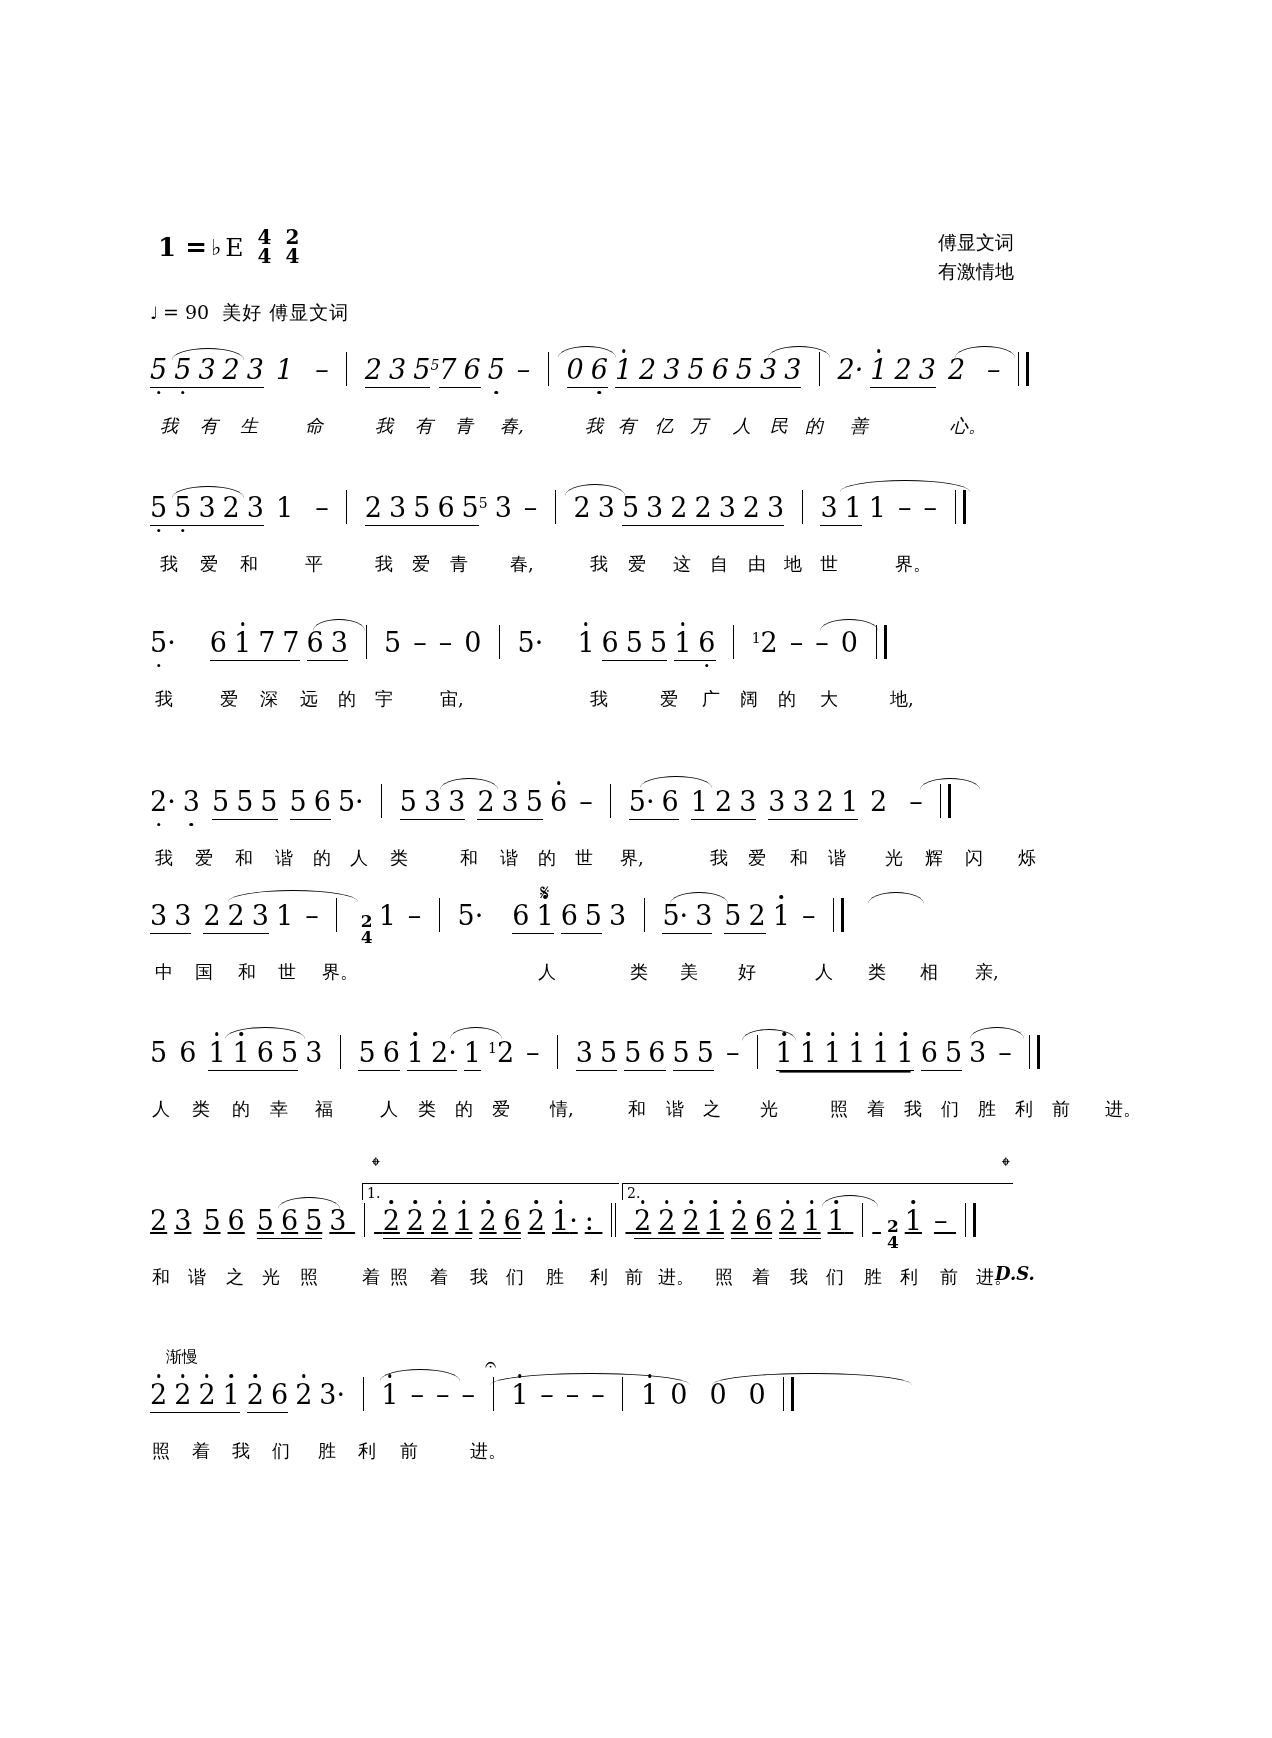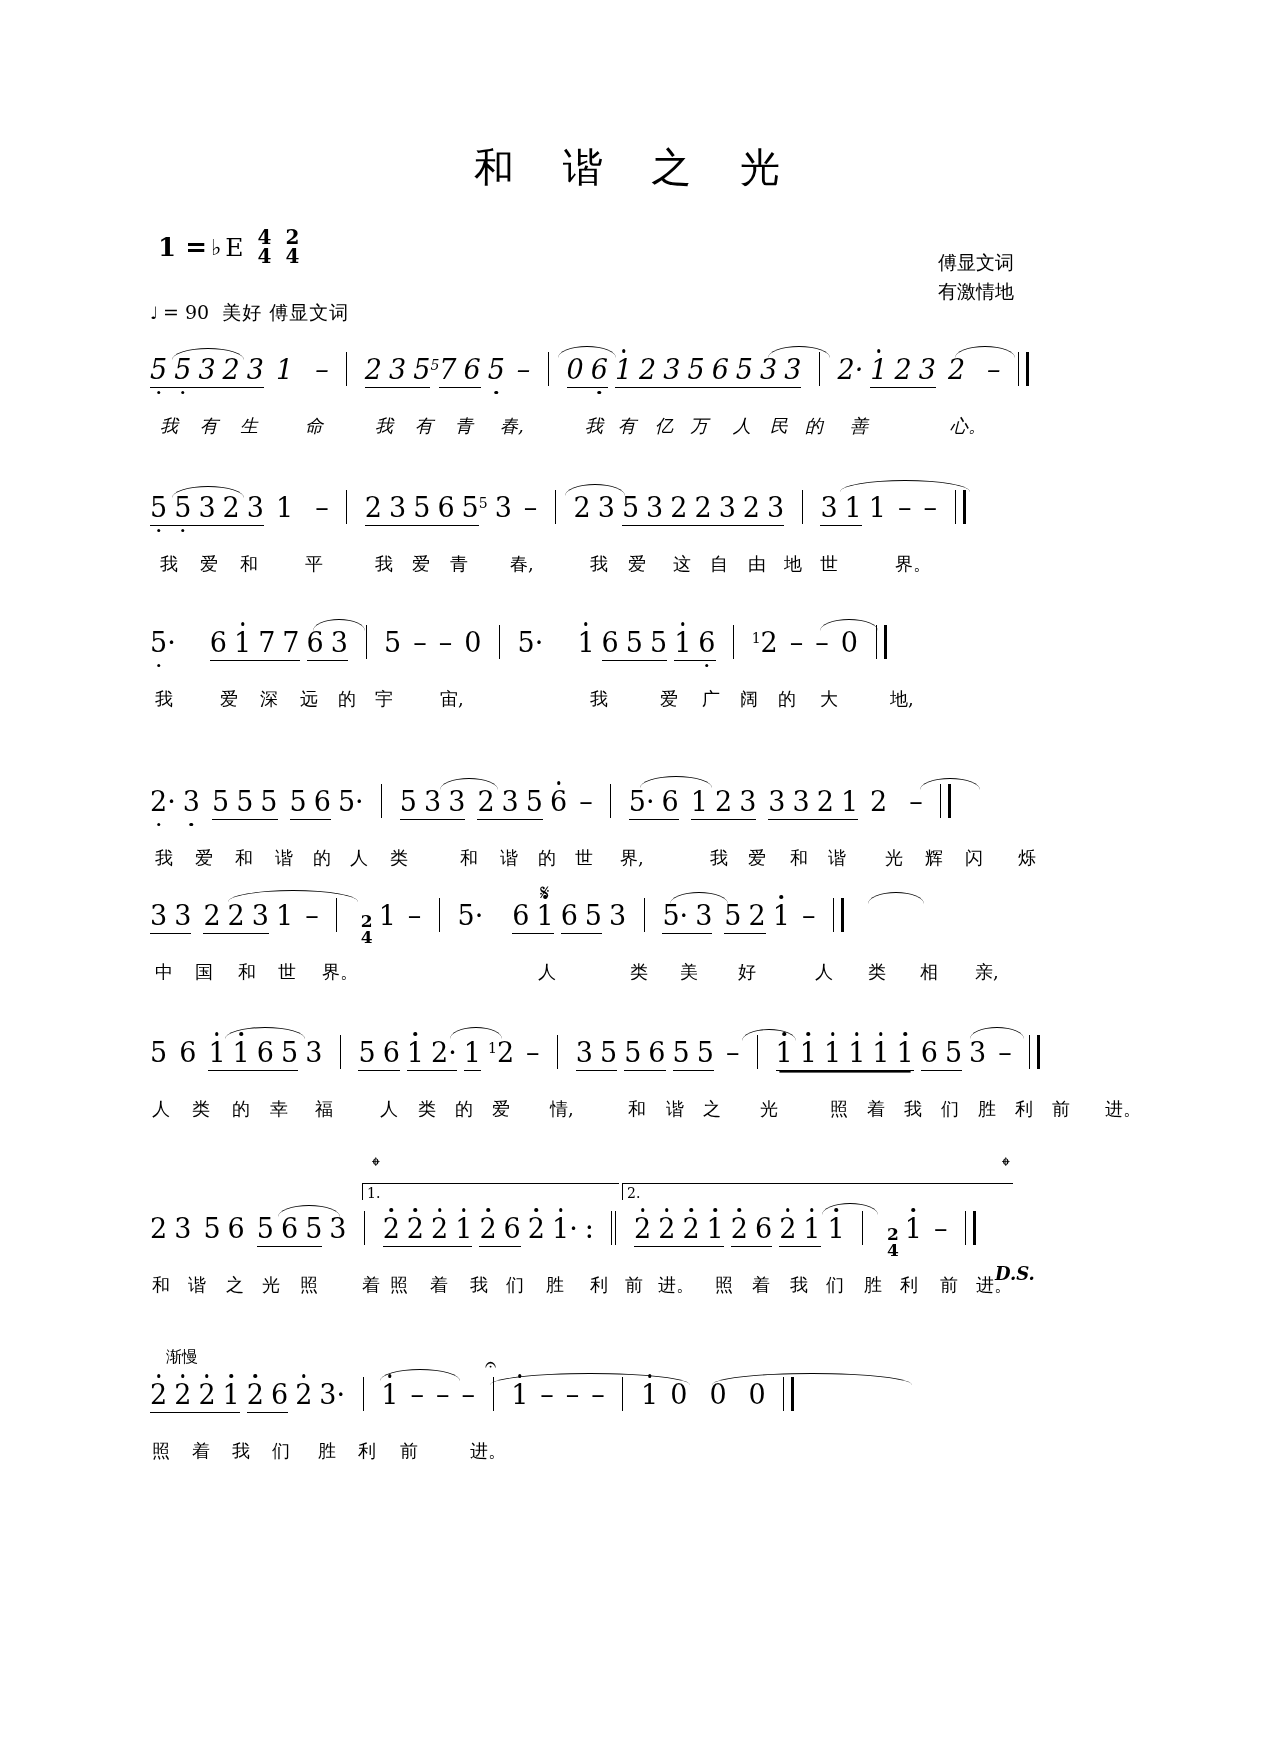--- a/index.html
+++ b/index.html
@@ -49,21 +49,21 @@
     flex-direction: column;
     align-items: center;
     line-height: 0.95;
     font-size: 20px;
     font-weight: bold;
     margin-left: 10px;
   }
   .credits {
     position: absolute;
     right: 258px;
-    top: 248px;
+    top: 228px;
     text-align: left;
     font-size: 19px;
     line-height: 1.55;
     font-family: "DejaVu Serif", serif;
   }
   .tempo {
     position: absolute;
     left: 150px;
     top: 300px;
     font-size: 19px;
@@ -201,21 +201,20 @@
   .lyr {
     position: absolute;
     font-size: 18px;
   }
 </style>
 </head>
 <body>
 
 <div class="sheet">
 
-  <div class="title">和 谐 之 光</div>
 
   <div class="key-block">
     <span class="num1">1 =</span>
     <span class="flat">♭</span>
     <span class="keyname">E</span>
     <span class="frac">
       <span>4</span>
       <span>4</span>
     </span>
     <span class="frac">
@@ -450,21 +449,21 @@
 
   <div class="system" style="top:1175px;">
     <span class="coda" style="left:222px; top:-22px;">𝄌</span>
     <span class="coda" style="left:852px; top:-22px;">𝄌</span>
     <span class="volta" style="left:212px; top:8px; width:256px;">
       <span>1.</span>
     </span>
     <span class="volta" style="left:472px; top:8px; width:390px;">
       <span>2.</span>
     </span>
-    <div class="notes" style="margin-top:36px;">
+    <div class="notes" style="margin-top:28px;text-decoration:underline;">
       2<span class="sp-s"></span>3<span class="sp"></span>5<span class="sp-s"></span>6<span class="sp"></span><span class="under1">5<span class="sp-s"></span>6<span class="sp-s"></span>5</span><span class="sp-s"></span>3
       <span class="bar"></span>
       <span class="under1"><span class="dot-above">2</span><span class="sp-s"></span><span class="dot-above">2</span><span class="sp-s"></span><span class="dot-above">2</span><span class="sp-s"></span><span class="dot-above">1</span></span><span class="sp-s"></span><span class="under1"><span class="dot-above">2</span><span class="sp-s"></span>6</span><span class="sp-s"></span><span class="dot-above">2</span><span class="sp-s"></span><span class="dot-above">1</span>·<span class="sp-s"></span>:
       <span class="bar"></span><span class="bar" style="margin-left:-6px;"></span>
       <span class="under1"><span class="dot-above">2</span><span class="sp-s"></span><span class="dot-above">2</span><span class="sp-s"></span><span class="dot-above">2</span><span class="sp-s"></span><span class="dot-above">1</span></span><span class="sp-s"></span><span class="under1"><span class="dot-above">2</span><span class="sp-s"></span>6</span><span class="sp-s"></span><span class="under1"><span class="dot-above">2</span><span class="sp-s"></span><span class="dot-above">1</span></span><span class="sp-s"></span><span class="dot-above">1</span>
       <span class="bar"></span>
       <span class="timechange">
 
         <span>2</span>
         <span>4</span>

